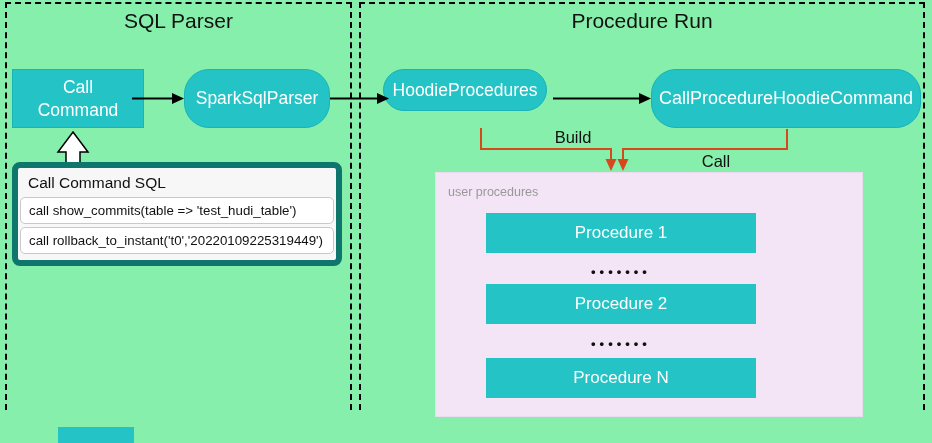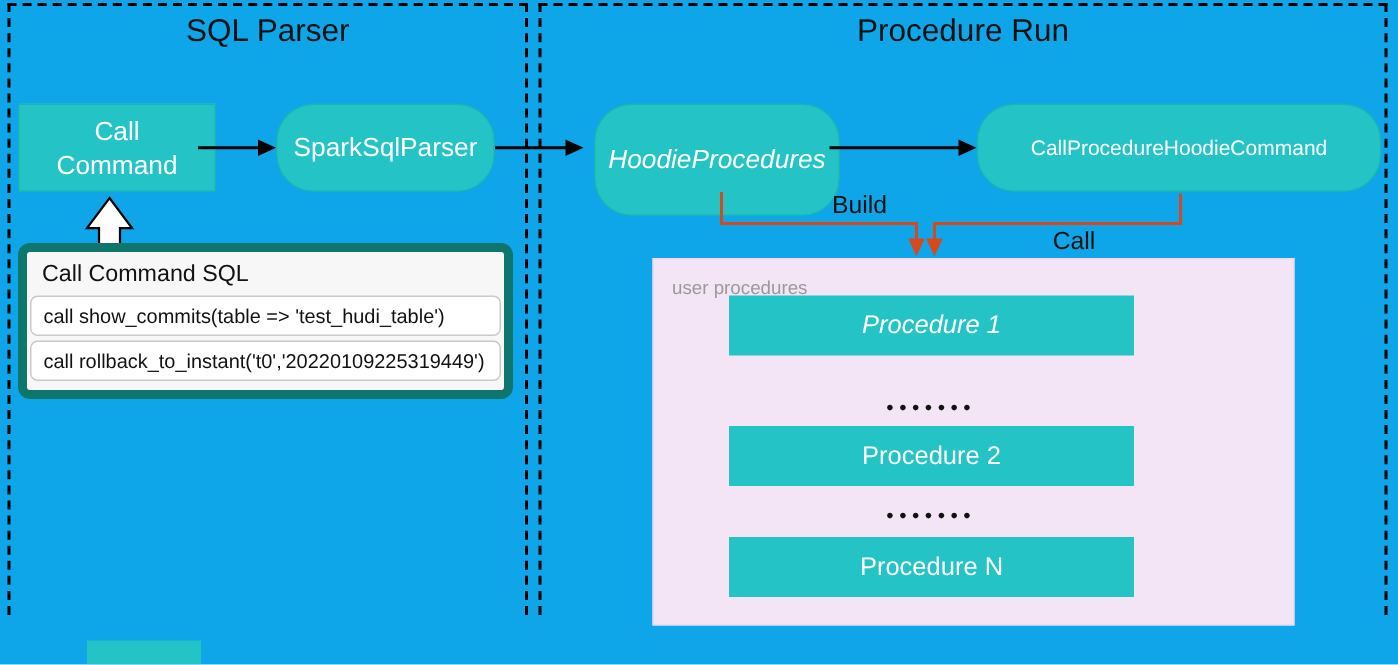--- a/index.html
+++ b/index.html
@@ -1,36 +1,36 @@
 <!DOCTYPE html>
 <html><head>
 <meta charset="utf-8">
 <style>
   html,body{margin:0;padding:0;background:#ffffff;}
   .canvas{
-    position:relative;width:932px;height:443px;background:#0ea5e9;
+    position:relative;width:932px;height:443px;background:#86efac;
     font-family:"Liberation Sans",sans-serif;overflow:hidden;
   }
   
   .section{position:absolute;top:2px;height:408px;border:2px dashed #000;border-bottom:none;box-sizing:border-box;}
   .section.left{left:5px;width:347px;}
   .section.right{left:359px;width:566px;}
   .section-title{margin-top:5px;text-align:center;font-size:21px;color:#111;}
   
   .node{
     position:absolute;display:flex;align-items:center;justify-content:center;text-align:center;
     background:#23c3c6;border:1px solid #1ab3b8;box-sizing:border-box;
     color:#fff;font-size:17.5px;line-height:1.3;
   }
   .node.small-wrap{padding:0 18px;}
   .node.nowrap{white-space:nowrap;border-radius:25px;}
   #n-call-command{left:12px;top:69px;width:132px;height:59px;}
   #n-spark{left:184px;top:69px;width:146px;height:59px;}
-  #n-hoodie{left:396px;top:69px;width:164px;height:75px;font-style:italic;}
-  #n-cphc{left:651px;top:69px;width:270px;height:59px;font-size:14px;}
+  #n-hoodie{left:383px;top:69px;width:164px;height:42px;}
+  #n-cphc{left:651px;top:69px;width:270px;height:59px;font-size:18px;}
   
   svg.overlay{position:absolute;left:0;top:0;pointer-events:none;}
   
   .edge-label{position:absolute;top:128px;width:100px;text-align:center;font-size:16.5px;color:#111;}
   .edge-label.build{left:523px;}
   .edge-label.call{left:666px;margin-top:24px;}
   
   .sql-panel{
     position:absolute;left:12px;top:162px;width:330px;box-sizing:border-box;
     background:#f7f7f7;border:6px solid #0f766e;border-radius:8px;padding:0 0 3px 0;
@@ -43,21 +43,21 @@
   
   .pink-panel{
     position:absolute;left:435px;top:172px;width:428px;height:245px;box-sizing:border-box;
     background:#f3e5f5;border:1px solid #ecdaf0;
   }
   .pink-label{position:absolute;left:12px;top:12px;font-size:12.5px;color:#999;}
   .proc{
     position:absolute;left:50px;width:270px;height:40px;background:#23c3c6;
     display:flex;align-items:center;justify-content:center;color:#fff;font-size:17px;
   }
-  #proc-1{top:24px;font-style:italic;} #proc-2{top:111px;} #proc-n{top:185px;}
+  #proc-1{top:40px;} #proc-2{top:111px;} #proc-n{top:185px;}
   .dots{
     position:absolute;left:50px;width:270px;height:14px;text-align:center;
     font-size:13px;font-weight:bold;letter-spacing:4px;color:#111;line-height:14px;
   }
   #dots-1{top:92px;} #dots-2{top:164px;}
   
   .cut-box{position:absolute;left:58px;top:427px;width:76px;height:16px;background:#23c3c6;}
 </style>
 </head>
 <body>

